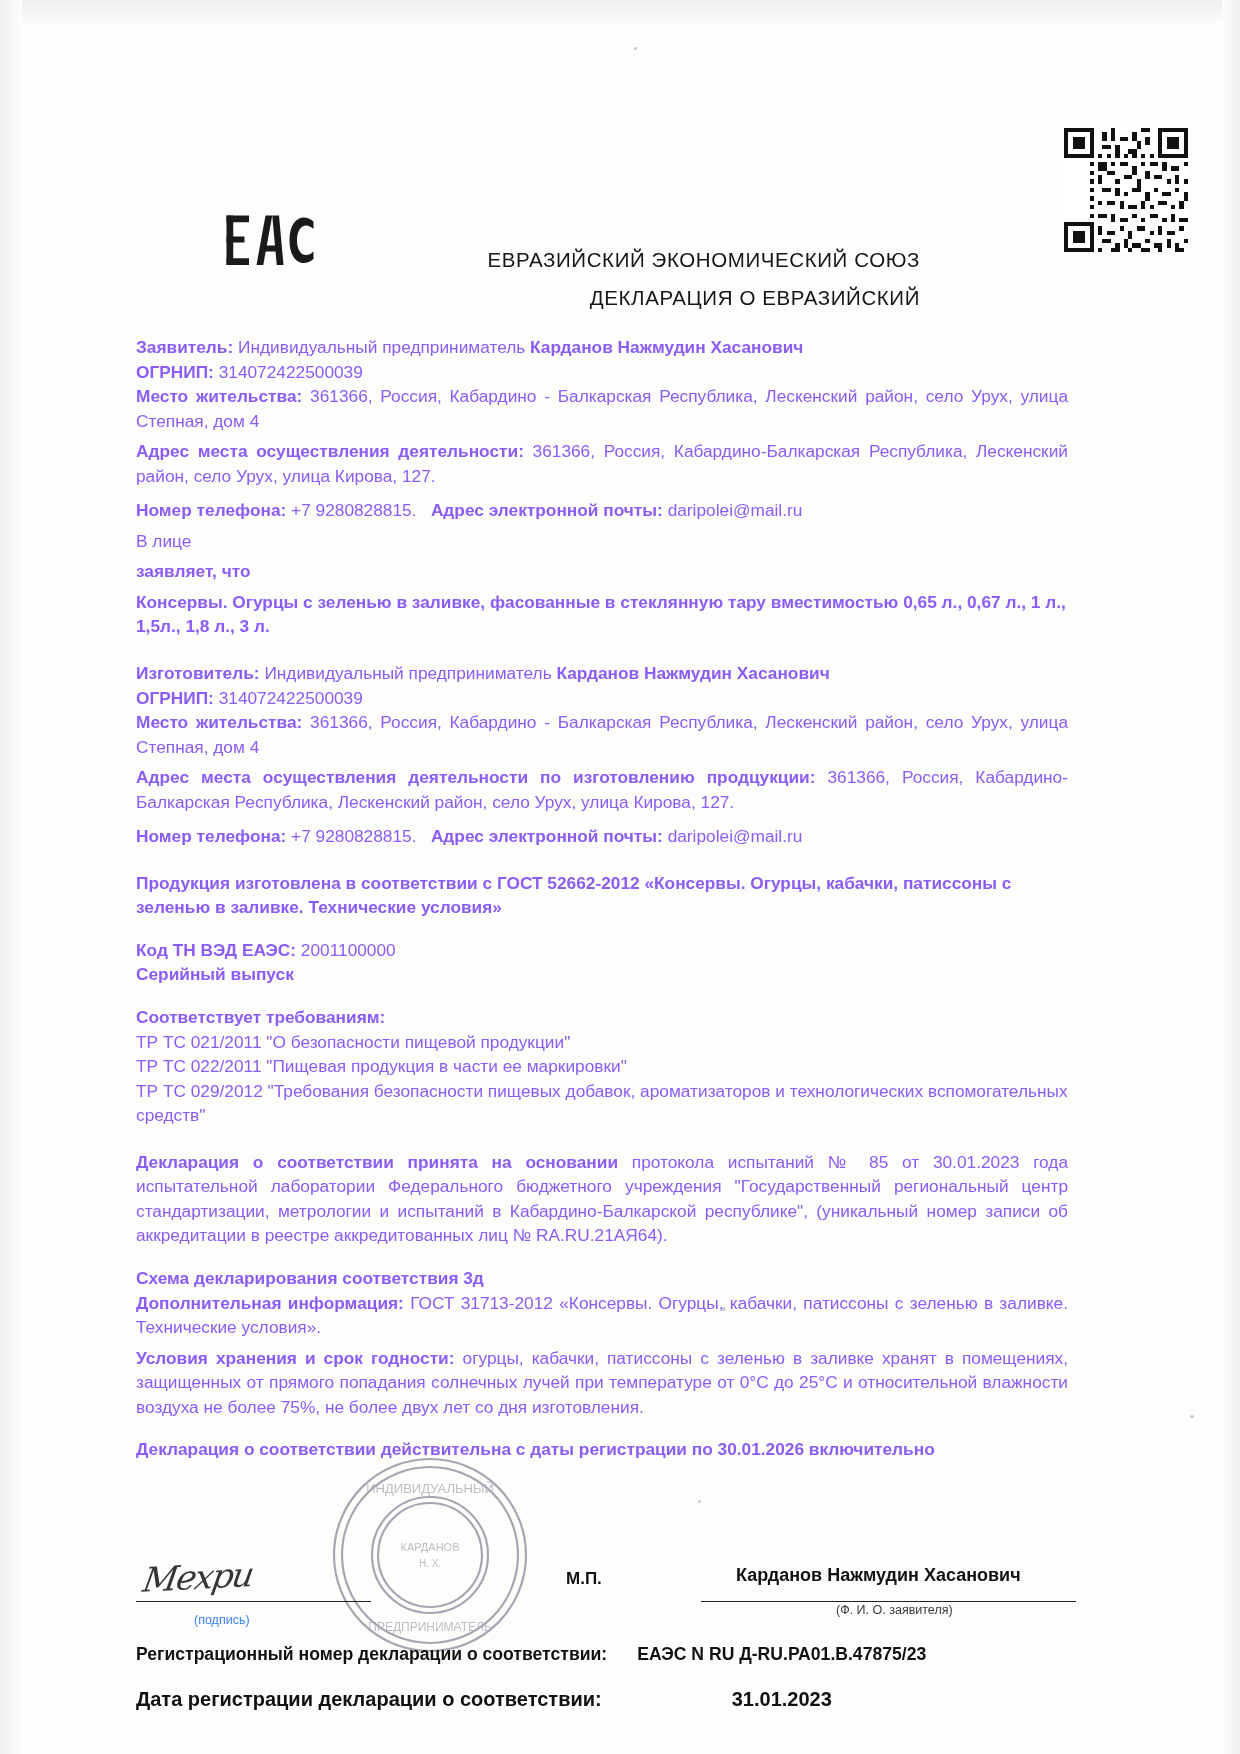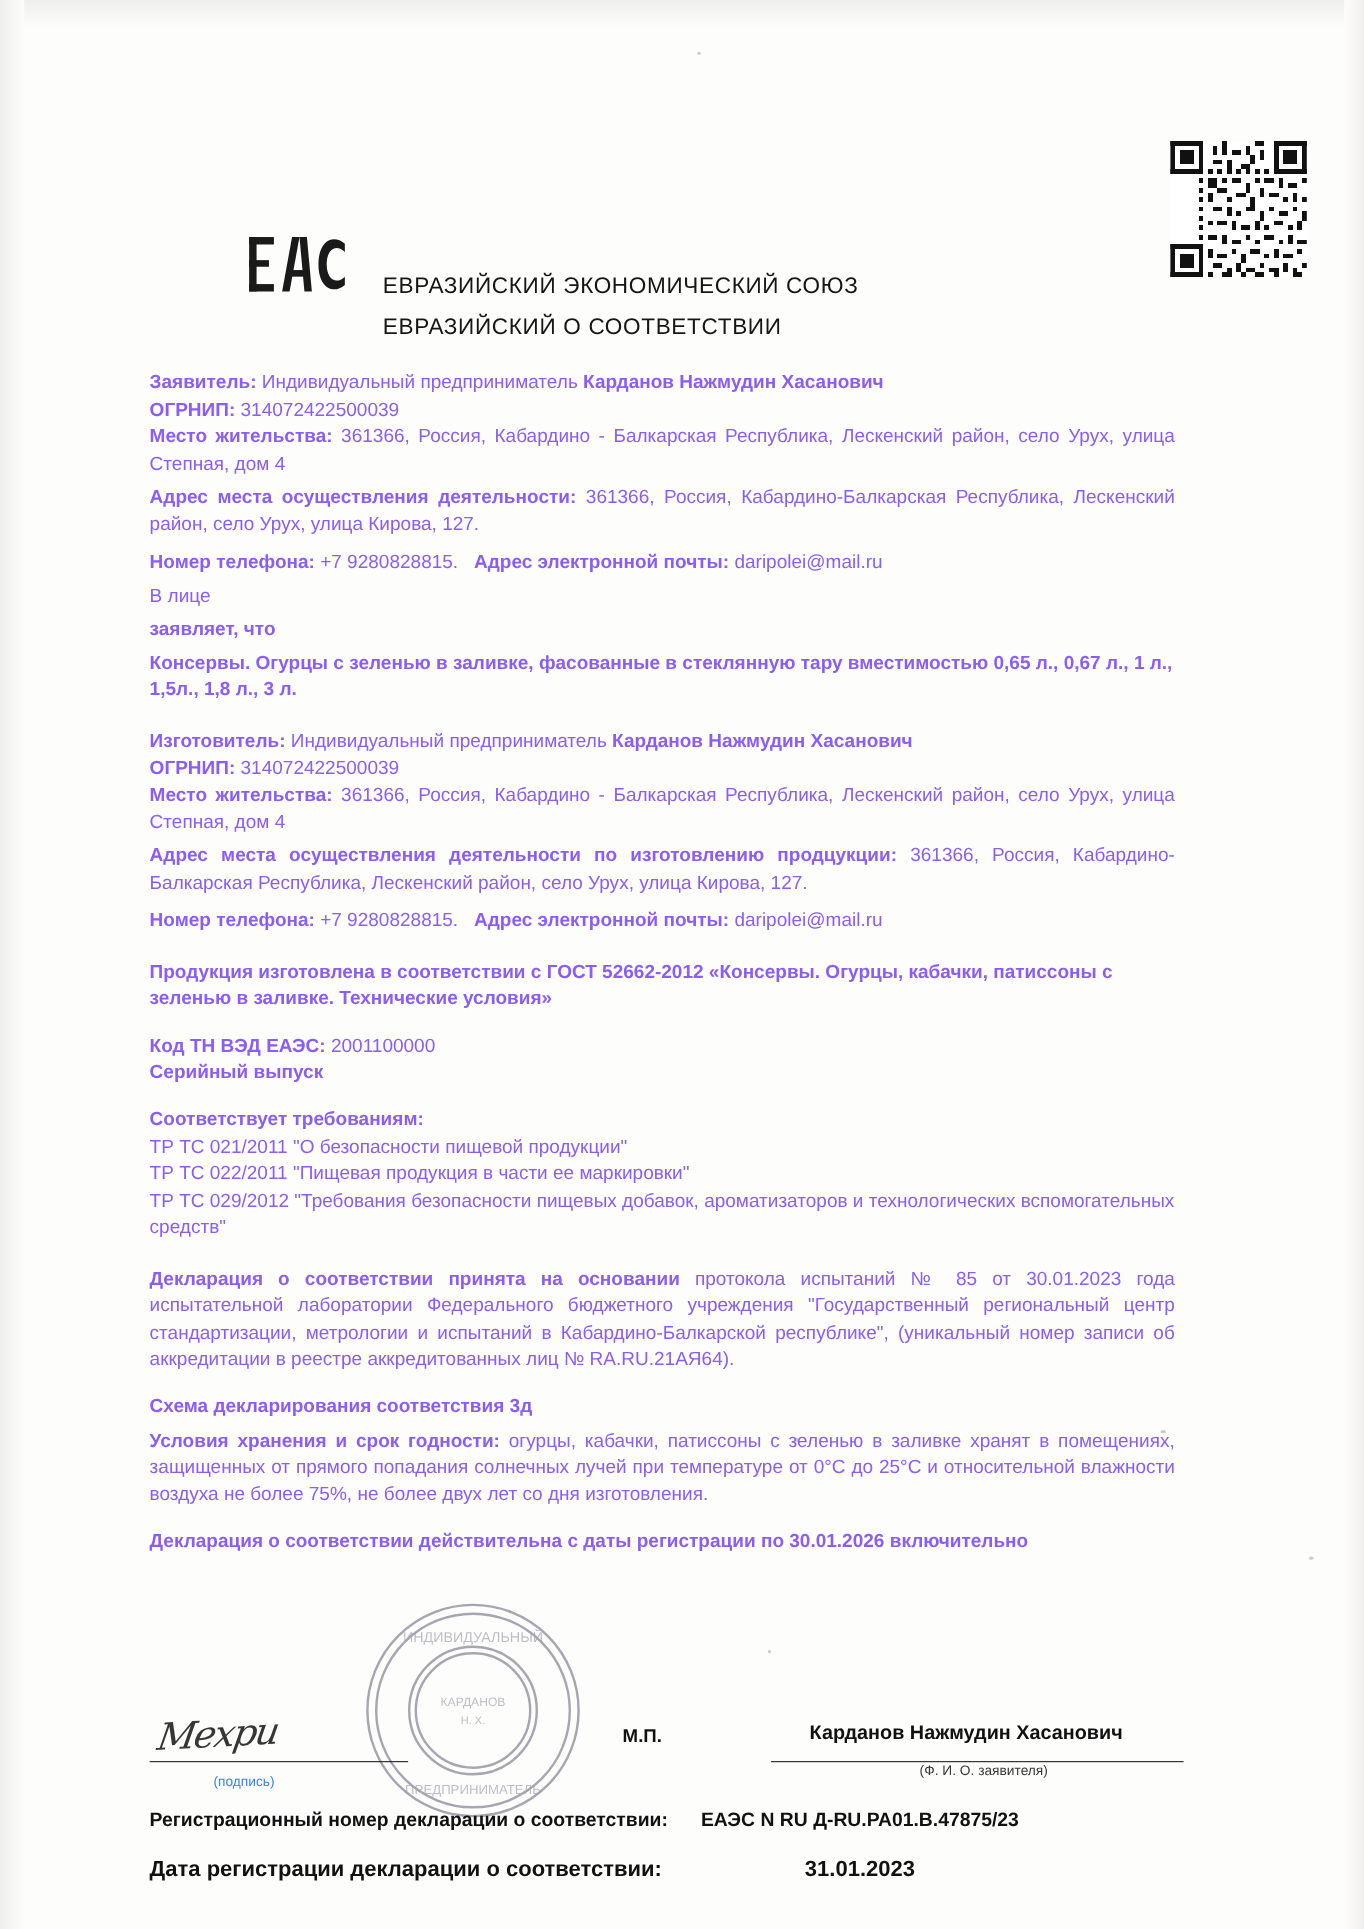--- a/index.html
+++ b/index.html
@@ -50,24 +50,24 @@
     left: 225px;
     top: 210px;
     width: 90px;
     height: 62px;
   }
   .eac svg { display:block; }
 
   
   .head-block {
     position: absolute;
-    left: 348px;
+    left: 360px;
     top: 248px;
     width: 560px;
-    text-align: left;
+    text-align: right;
   }
   .head-line1 {
     font-size: 20.5px;
     letter-spacing: 0.6px;
     font-weight: 400;
     color: #161616;
   }
   .head-line2 {
     font-size: 20.5px;
     letter-spacing: 0.6px;
@@ -344,21 +344,21 @@
         <polygon points="63,6 72,6 78,72 69,72"></polygon>
         <rect x="52" y="46" width="20" height="8"></rect>
 
         <path d="M118 14 C104 2, 86 10, 86 39 C86 68, 104 76, 118 64 L118 54 C108 64, 96 58, 96 39 C96 20, 108 14, 118 24 Z"></path>
       </g>
     </svg>
   </div>
 
   <div class="head-block">
     <div class="head-line1">ЕВРАЗИЙСКИЙ ЭКОНОМИЧЕСКИЙ СОЮЗ</div>
-    <div class="head-line2">ЕВРАЗИЙСКИЙ О СООТВЕТСТВИИ</div>
+    <div class="head-line2">ДЕКЛАРАЦИЯ О ЕВРАЗИЙСКИЙ</div>
   </div>
 
   <div class="body">
 
     <p>
       <span class="b">Заявитель:</span>
       <span> Индивидуальный предприниматель <b>Карданов Нажмудин Хасанович</b></span>
     </p>
     <p>
       <span class="b">ОГРНИП:</span>
@@ -418,20 +418,24 @@
     <p>ТР ТС 022/2011 "Пищевая продукция в части ее маркировки"</p>
     <p>ТР ТС 029/2012 "Требования безопасности пищевых добавок, ароматизаторов и технологических вспомогательных средств"</p>
 
     <p class="just sp-22">
       <span class="b">Декларация о соответствии принята на основании</span>
       <span>протокола испытаний № 85 от 30.01.2023 года   испытательной лаборатории   Федерального бюджетного учреждения "Государственный региональный   центр   стандартизации,   метрологии   и   испытаний   в   Кабардино-Балкарской республике",  (уникальный  номер  записи  об  аккредитации  в  реестре  аккредитованных  лиц №  RA.RU.21АЯ64).</span>
     </p>
 
     <p class="sp-18 b">Схема декларирования соответствия 3д</p>
 
+    <p class="just">
+      <span class="b">Дополнительная информация:</span>
+      <span>ГОСТ 31713-2012 «Консервы. Огурцы, кабачки, патиссоны с зеленью в заливке.  Технические условия».</span>
+    </p>
     <p class="just sp-6">
       <span class="b">Условия   хранения   и   срок   годности:</span>
       <span>огурцы,  кабачки,  патиссоны  с  зеленью  в  заливке  хранят  в помещениях,  защищенных  от  прямого  попадания  солнечных  лучей  при  температуре  от  0°С  до  25°С  и относительной влажности воздуха не более 75%, не более двух лет со дня изготовления.</span>
     </p>
 
     <p class="sp-18 b">Декларация  о  соответствии  действительна  с  даты  регистрации  по  30.01.2026  включительно</p>
   </div>
 
   <div class="stamp">
     <svg viewBox="0 0 200 200" width="200" height="200">

